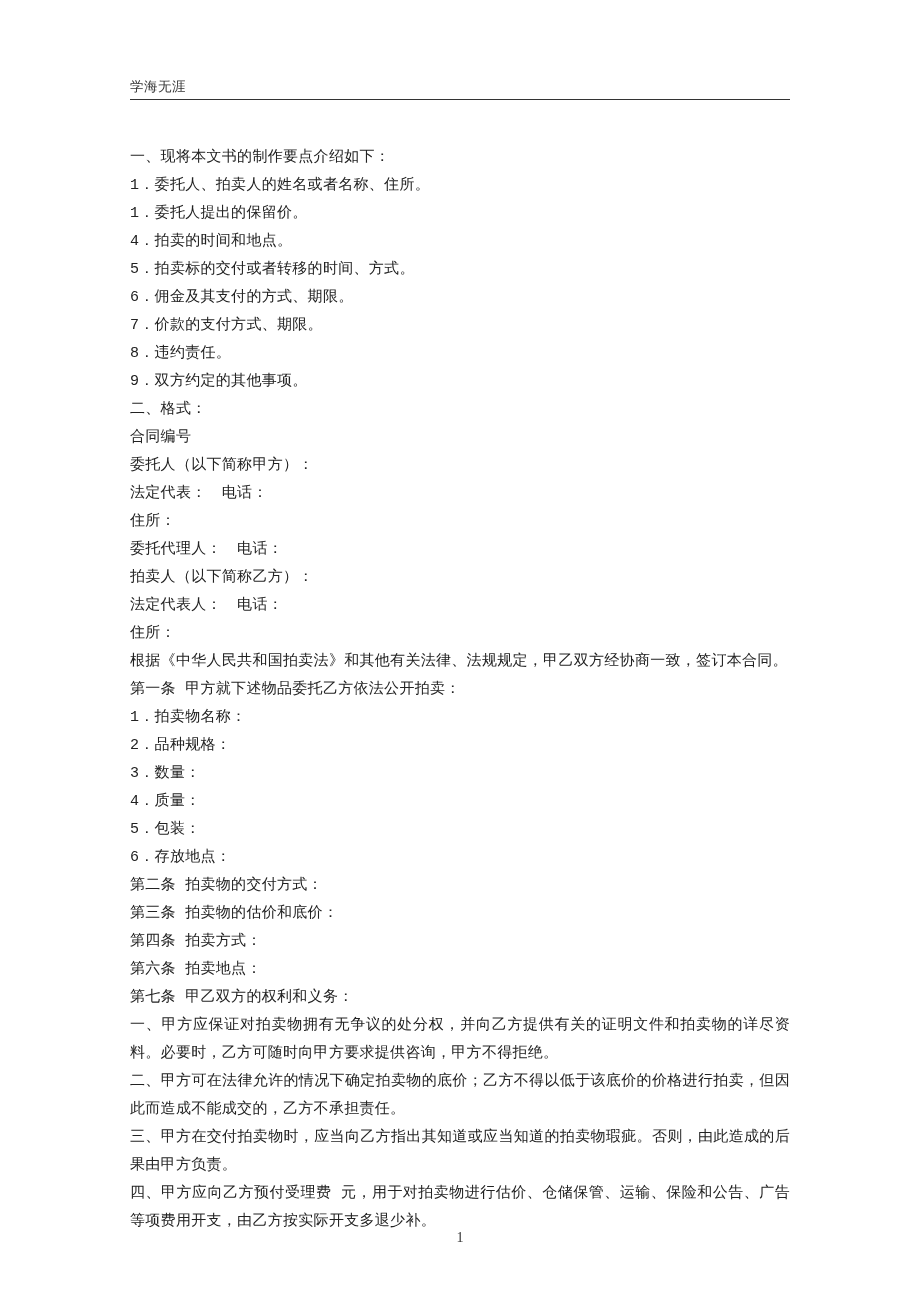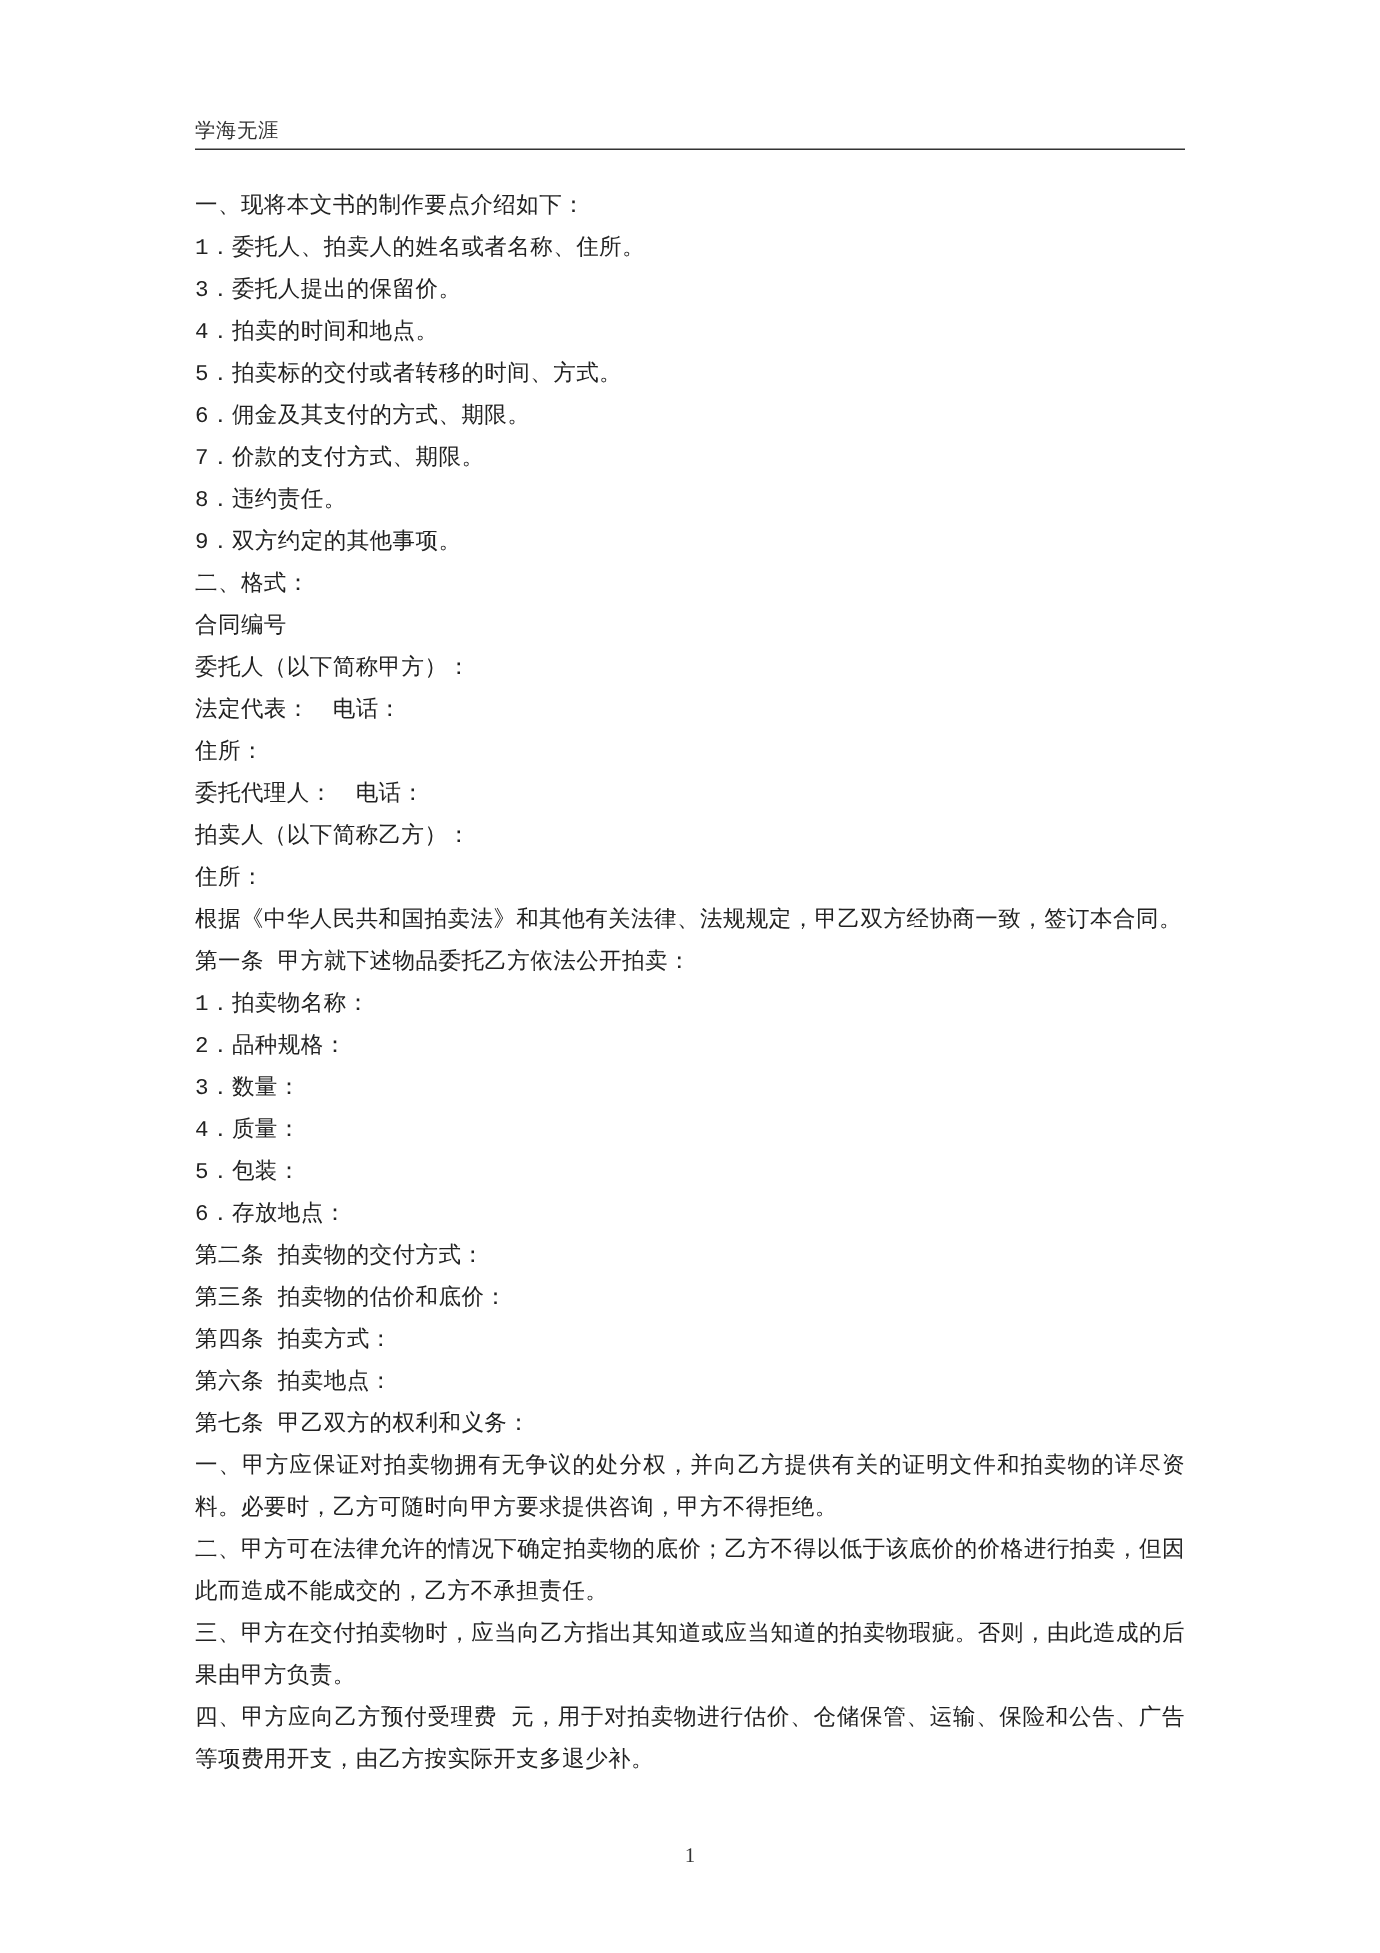--- a/index.html
+++ b/index.html
@@ -15,21 +15,21 @@
       position: relative;
     }
     .page {
       padding: 78px 130px 60px 130px;
     }
     .header {
       font-size: 13.5px;
       color: #333;
       padding-bottom: 3px;
       border-bottom: 1px solid #333;
-      margin-bottom: 24px;
+      margin-bottom: 44px;
       letter-spacing: 0.5px;
     }
     .content {
       font-size: 15px;
       line-height: 28px;
       color: #222;
       letter-spacing: 0.3px;
     }
     .content p {
       margin: 0;
@@ -47,34 +47,35 @@
     }
   </style>
 </head>
 <body>
 
 <div class="page">
   <div class="header">学海无涯</div>
   <div class="content">
       <p>一、现将本文书的制作要点介绍如下：</p>
       <p>1．委托人、拍卖人的姓名或者名称、住所。</p>
-      <p>3．委托人提出的保留价。</p>
+      <p>1．委托人提出的保留价。</p>
       <p>4．拍卖的时间和地点。</p>
       <p>5．拍卖标的交付或者转移的时间、方式。</p>
       <p>6．佣金及其支付的方式、期限。</p>
       <p>7．价款的支付方式、期限。</p>
       <p>8．违约责任。</p>
       <p>9．双方约定的其他事项。</p>
       <p>二、格式：</p>
       <p>合同编号</p>
       <p>委托人（以下简称甲方）：</p>
       <p>法定代表：　电话：</p>
       <p>住所：</p>
       <p>委托代理人：　电话：</p>
       <p>拍卖人（以下简称乙方）：</p>
+      <p>法定代表人：　电话：</p>
       <p>住所：</p>
       <p>根据《中华人民共和国拍卖法》和其他有关法律、法规规定，甲乙双方经协商一致，签订本合同。</p>
       <p>第一条 甲方就下述物品委托乙方依法公开拍卖：</p>
       <p>1．拍卖物名称：</p>
       <p>2．品种规格：</p>
       <p>3．数量：</p>
       <p>4．质量：</p>
       <p>5．包装：</p>
       <p>6．存放地点：</p>
       <p>第二条 拍卖物的交付方式：</p>

